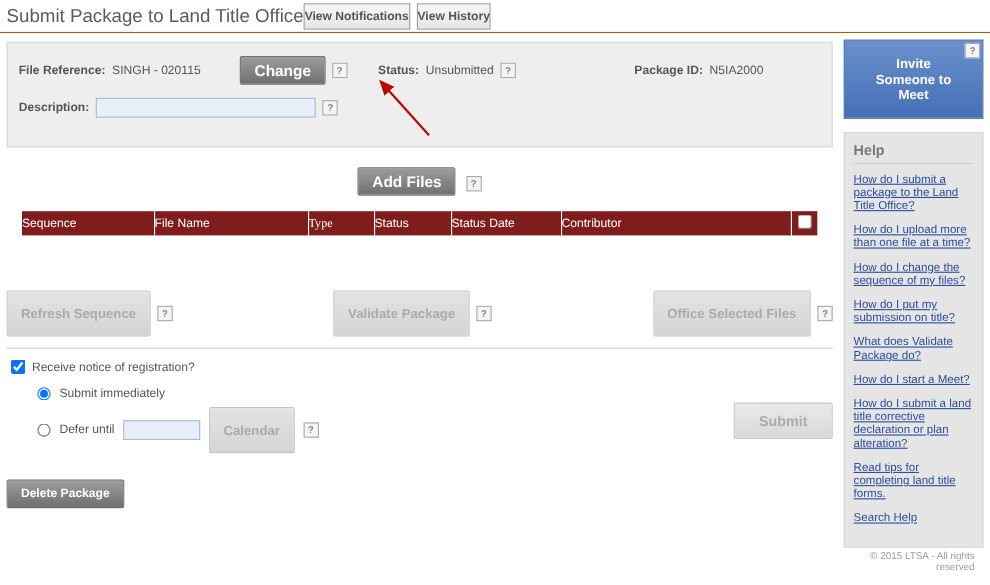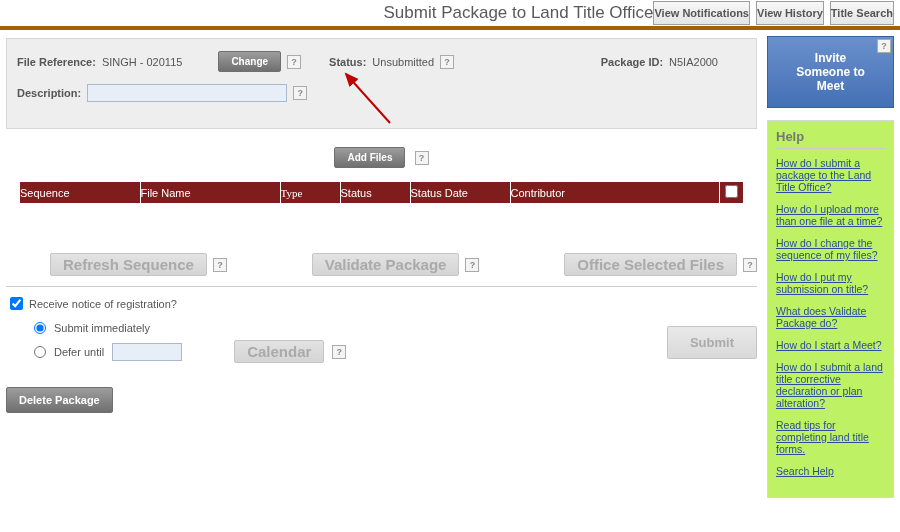--- a/index.html
+++ b/index.html
@@ -7,23 +7,23 @@
     font-family: Verdana, Arial, sans-serif;
     font-size: 11px;
     color: #555;
     background: #fff;
     width: 900px;
     height: 532px;
     position: relative;
   }
   .page-header {
     display: flex;
-    justify-content: flex-end;
+    justify-content: flex-start;
     align-items: center;
-    border-bottom: 4px solid #a16207;
+    border-bottom: 1px solid #a16207;
     padding: 4px 6px;
     height: 30px;
   }
   .page-title {
     font-size: 17px;
     font-weight: normal;
     color: #5a5a5a;
   }
   .header-buttons { display: flex; gap: 6px; }
   .hdr-btn {
@@ -45,36 +45,35 @@
     position: relative;
     margin-bottom: 18px;
   }
   .info-row { display: flex; align-items: center; gap: 6px; margin-bottom: 12px; }
   .info-label { color: #555; font-weight: bold; }
   .file-ref-val { color: #555; }
   .btn-grad {
     background: linear-gradient(#9d9d9d,#6f6f6f);
     color: #fff;
     border: 1px solid #6f6f6f;
-    font-size: 10px;
+    font-size: 14px;
     font-weight: bold;
     padding: 4px 12px;
     border-radius: 2px;
     cursor: pointer;
   }
   .btn-grad-disabled {
     background: linear-gradient(#e3e3e3,#d4d4d4);
     color: #aaa;
     border: 1px solid #c5c5c5;
-    font-size: 15px;
-    font-weight: bold;
-    padding: 2px 12px;
+    font-size: 12px;
+    font-weight: bold;
+    padding: 13px 12px;
     border-radius: 2px;
     cursor: default;
-    margin-left: 44px;
   }
   .help-icon {
     display: inline-flex;
     align-items: center;
     justify-content: center;
     width: 14px; height: 14px;
     border: 1px solid #aaa;
     background: #f4f4f4;
     color: #888;
     font-size: 9px;
@@ -151,21 +150,21 @@
     color: #fff;
     text-align: center;
     font-weight: bold;
     font-size: 12px;
     padding: 14px 6px;
     border: 1px solid #3a5f9e;
     position: relative;
     margin-bottom: 12px;
   }
   .help-panel {
-    background: #bef264;
+    background: #e5e5e5;
     border: 1px solid #d7d7d7;
     padding: 8px 8px 10px 8px;
   }
   .help-panel h3 {
     font-size: 13px;
     color: #777;
     font-weight: bold;
     border-bottom: 1px solid #ccc;
     padding-bottom: 4px;
     margin-bottom: 8px;
@@ -199,39 +198,38 @@
   }
 </style>
 </head>
 <body>
 
 <div class="page-header">
   <div class="page-title">Submit Package to Land Title Office</div>
   <div class="header-buttons">
     <button class="hdr-btn">View Notifications</button>
     <button class="hdr-btn">View History</button>
-    <button class="hdr-btn">Title Search</button>
   </div>
 </div>
 
 <div class="main-wrap">
   <div class="main-col">
     <div class="info-box">
       <div class="info-row">
         <span class="info-label">File Reference:</span>
         <span class="file-ref-val" style="margin-right:30px;">SINGH - 020115</span>
         <button class="btn-grad">Change</button>
         <span class="help-icon">?</span>
         <span style="width:16px;"></span>
         <span class="info-label">Status:</span>
         <span>Unsubmitted</span>
         <span class="help-icon">?</span>
         <span style="flex:1;"></span>
         <span class="info-label">Package ID:</span>
-        <span style="margin-right:28px;">N5IA2000</span>
+        <span style="margin-right:52px;">N5IA2000</span>
       </div>
       <div class="info-row">
         <span class="info-label">Description:</span>
         <input class="desc-input" value="" style="">
         <span class="help-icon">?</span>
       </div>
     </div>
 
     <div class="add-files-row">
       <button class="btn-grad">Add Files</button>
@@ -304,20 +302,21 @@
       <a class="help-link">How do I submit a package to the Land Title Office?</a>
       <a class="help-link">How do I upload more than one file at a time?</a>
       <a class="help-link">How do I change the sequence of my files?</a>
       <a class="help-link">How do I put my submission on title?</a>
       <a class="help-link">What does Validate Package do?</a>
       <a class="help-link">How do I start a Meet?</a>
       <a class="help-link">How do I submit a land title corrective declaration or plan alteration?</a>
       <a class="help-link">Read tips for completing land title forms.</a>
       <a class="help-link">Search Help</a>
     </div>
+    <div class="footer">© 2015 LTSA - All rights reserved</div>
   </div>
 </div>
 
 <svg class="arrow" viewBox="0 0 60 60">
   <defs>
     <marker id="arrh" markerWidth="8" markerHeight="8" refX="6" refY="3" orient="auto">
       <path d="M0,0 L7,3 L0,6 Z" fill="#c00000"></path>
     </marker>
   </defs>
   <line x1="50" y1="55" x2="6" y2="6" stroke="#c00000" stroke-width="2" marker-end="url(#arrh)"></line>

